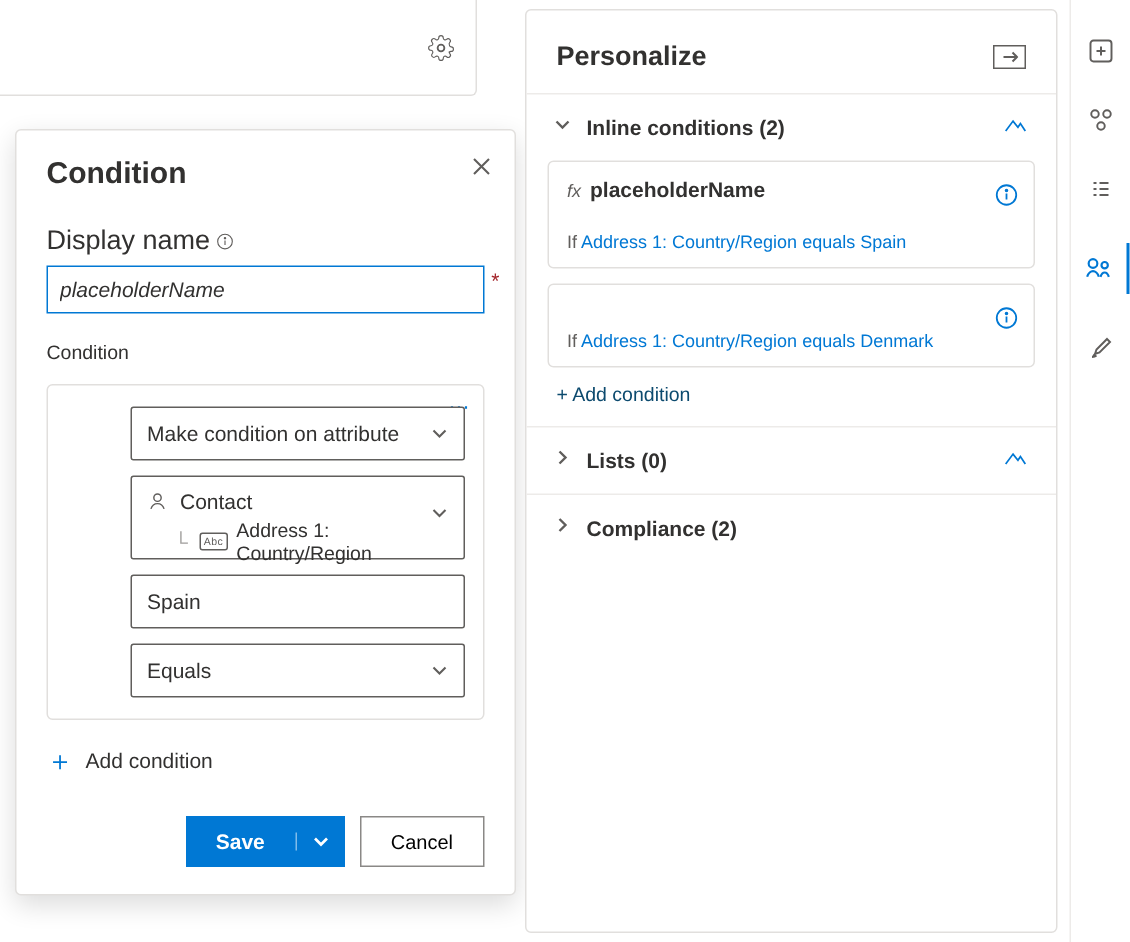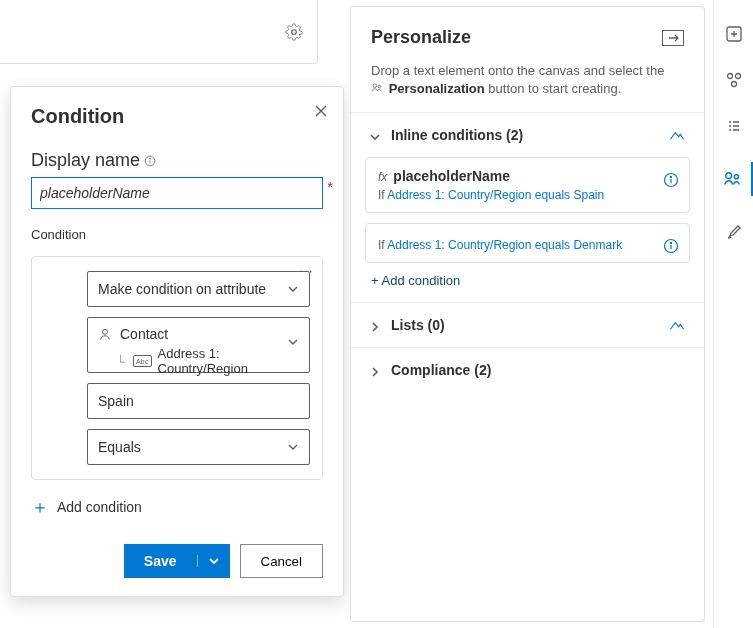--- a/index.html
+++ b/index.html
@@ -49,30 +49,30 @@
   .panel { position:absolute; left:350px; top:6px; width:355px; height:616px; border:1px solid #e1dfdd; border-radius:4px; background:#fff; }
   .panel-head { display:flex; align-items:center; justify-content:space-between; padding:20px 20px 14px 20px; }
   .panel-head h2 { margin:0; font-size:18px; font-weight:600; }
   .collapse-ic { width:22px; height:16px; border:1px solid #605e5c; display:flex; align-items:center; justify-content:center; color:#605e5c; cursor:pointer; }
 
   .panel-desc { font-size:13px; color:#605e5c; padding:0 20px 14px 20px; line-height:1.4; }
   .panel-desc .person-ic-sm { width:12px; height:12px; display:inline-block; vertical-align:-1px; margin-right:2px; }
   .panel-desc b { color:#323130; font-weight:600; }
 
   .acc { border-top:1px solid #edebe9; }
-  .acc-row { display:flex; align-items:flex-end; padding:14px 18px; cursor:pointer; }
+  .acc-row { display:flex; align-items:flex-start; padding:14px 18px; cursor:pointer; }
   .acc-row .chev { width:14px; color:#605e5c; margin-right:8px; }
   .acc-row .label { font-weight:600; flex:1; }
   .acc-row .edit-ic { color:#0078d4; }
 
   .acc-body { padding:0 14px 14px 14px; }
   .cond-card { border:1px solid #e1dfdd; border-radius:4px; padding:10px 12px; margin-bottom:10px; position:relative; cursor:pointer; }
   .cond-card .fx { font-style:italic; color:#605e5c; font-size:12px; margin-right:6px; }
   .cond-card .name { font-weight:600; }
-  .cond-card .sub { font-size:12px; color:#605e5c; margin-top:4px; }
+  .cond-card .sub { font-size:12px; color:#605e5c; margin-top:20px; }
   .cond-card .sub .link { color:#0078d4; }
   .cond-card .info { position:absolute; right:10px; top:14px; color:#0078d4; }
 
   .add-link { color:#0c4a6e; font-size:13px; padding-left:6px; cursor:pointer; }
 
   
   .rail { position:absolute; right:0; top:0; width:40px; height:628px; border-left:1px solid #edebe9; display:flex; flex-direction:column; align-items:center; padding-top:24px; gap:26px; }
   .rail .ritem { width:20px; height:20px; color:#605e5c; cursor:pointer; display:flex; align-items:center; justify-content:center; }
   .rail .active { border-right:3px solid #0078d4; padding-right:0; width:40px; height:34px; color:#0078d4; }
 
@@ -180,32 +180,20 @@
   </div>
 
   <div class="panel">
     <div class="panel-head">
       <h2>Personalize</h2>
       <span class="collapse-ic">
         <svg width="12" height="10" viewBox="0 0 12 10" stroke="currentColor" fill="none" stroke-width="1.3">
             <path d="M2 5h8M8 2l3 3-3 3"></path>
           </svg>
       </span>
-    </div>
-    <div class="panel-desc">
-      <span>Drop a text element onto the canvas and select the</span>
-      <br>
-      <svg class="person-ic-sm" viewBox="0 0 16 16" stroke="#605e5c" fill="none" stroke-width="1">
-          <circle cx="5" cy="5" r="2.4"></circle>
-          <path d="M1.5 12c.6-2 2.2-3 3.5-3s2.9 1 3.5 3"></path>
-          <circle cx="11" cy="6" r="1.8"></circle>
-          <path d="M8.5 12c.5-1.5 1.6-2.3 2.5-2.3s2 .8 2.5 2.3"></path>
-        </svg>
-      <b>Personalization</b>
-      <span> </span><span>button to start creating.</span>
     </div>
 
     <div class="acc open">
       <div class="acc-row">
         <span class="chev">
           <svg width="12" height="12" viewBox="0 0 12 12" stroke="currentColor" fill="none" stroke-width="1.6">
               <path d="M2 4l4 4 4-4"></path>
             </svg>
         </span>
         <span class="label">Inline conditions (2)</span>

